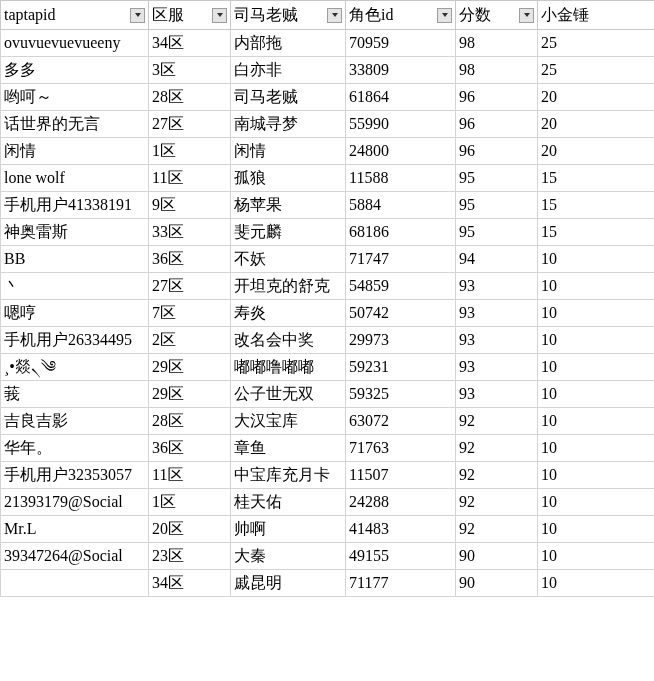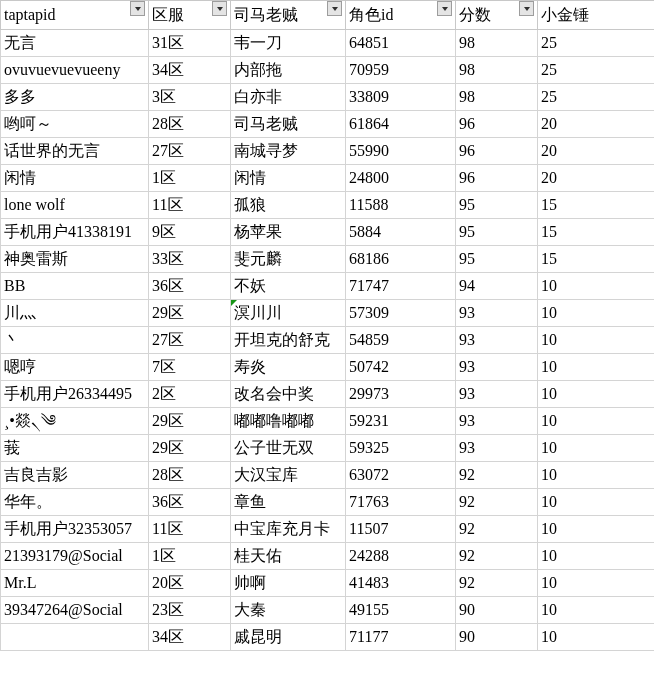--- a/index.html
+++ b/index.html
@@ -44,20 +44,21 @@
   }
 
   table.sheet thead th {
     height: 28px;
     line-height: 28px;
     border-color: #c8c8c8;
   }
 
   .hdr-inner {
     display: flex;
+    align-items: center;
     justify-content: space-between;
     gap: 4px;
     height: 28px;
   }
   .hdr-label {
     overflow: hidden;
     white-space: nowrap;
   }
 
   .filter-btn {
@@ -152,80 +153,60 @@
         <th>
           <div class="hdr-inner">
             <span class="hdr-label">小金锤</span>
           </div>
         </th>
       </tr>
   </thead>
   <tbody id="table-body">
       <tr>
         <td>
-          <span class="cell-text">无言</span>
-        </td>
-        <td>
-          <span class="cell-text">31区</span>
-        </td>
-        <td>
-          <span class="cell-text">韦一刀</span>
-        </td>
-        <td class="num">
-          <span class="cell-text">64851</span>
+          <span class="cell-text">ovuvuevuevueeny</span>
+        </td>
+        <td>
+          <span class="cell-text">34区</span>
+        </td>
+        <td>
+          <span class="cell-text">内部拖</span>
+        </td>
+        <td class="num">
+          <span class="cell-text">70959</span>
         </td>
         <td class="num">
           <span class="cell-text">98</span>
         </td>
         <td class="num">
           <span class="cell-text">25</span>
         </td>
       </tr>
       <tr>
         <td>
-          <span class="cell-text">ovuvuevuevueeny</span>
-        </td>
-        <td>
-          <span class="cell-text">34区</span>
-        </td>
-        <td>
-          <span class="cell-text">内部拖</span>
-        </td>
-        <td class="num">
-          <span class="cell-text">70959</span>
+          <span class="cell-text">多多</span>
+        </td>
+        <td>
+          <span class="cell-text">3区</span>
+        </td>
+        <td>
+          <span class="cell-text">白亦非</span>
+        </td>
+        <td class="num">
+          <span class="cell-text">33809</span>
         </td>
         <td class="num">
           <span class="cell-text">98</span>
         </td>
         <td class="num">
           <span class="cell-text">25</span>
         </td>
       </tr>
       <tr>
         <td>
-          <span class="cell-text">多多</span>
-        </td>
-        <td>
-          <span class="cell-text">3区</span>
-        </td>
-        <td>
-          <span class="cell-text">白亦非</span>
-        </td>
-        <td class="num">
-          <span class="cell-text">33809</span>
-        </td>
-        <td class="num">
-          <span class="cell-text">98</span>
-        </td>
-        <td class="num">
-          <span class="cell-text">25</span>
-        </td>
-      </tr>
-      <tr>
-        <td>
           <span class="cell-text">哟呵～</span>
         </td>
         <td>
           <span class="cell-text">28区</span>
         </td>
         <td>
           <span class="cell-text">司马老贼</span>
         </td>
         <td class="num">
           <span class="cell-text">61864</span>
@@ -345,41 +326,20 @@
           <span class="cell-text">36区</span>
         </td>
         <td>
           <span class="cell-text">不妖</span>
         </td>
         <td class="num">
           <span class="cell-text">71747</span>
         </td>
         <td class="num">
           <span class="cell-text">94</span>
-        </td>
-        <td class="num">
-          <span class="cell-text">10</span>
-        </td>
-      </tr>
-      <tr>
-        <td>
-          <span class="cell-text">川灬</span>
-        </td>
-        <td>
-          <span class="cell-text">29区</span>
-        </td>
-        <td>
-          <span class="err-flag"></span>
-          <span class="cell-text">溟川川</span>
-        </td>
-        <td class="num">
-          <span class="cell-text">57309</span>
-        </td>
-        <td class="num">
-          <span class="cell-text">93</span>
         </td>
         <td class="num">
           <span class="cell-text">10</span>
         </td>
       </tr>
       <tr>
         <td>
           <span class="cell-text">丶</span>
         </td>
         <td>

